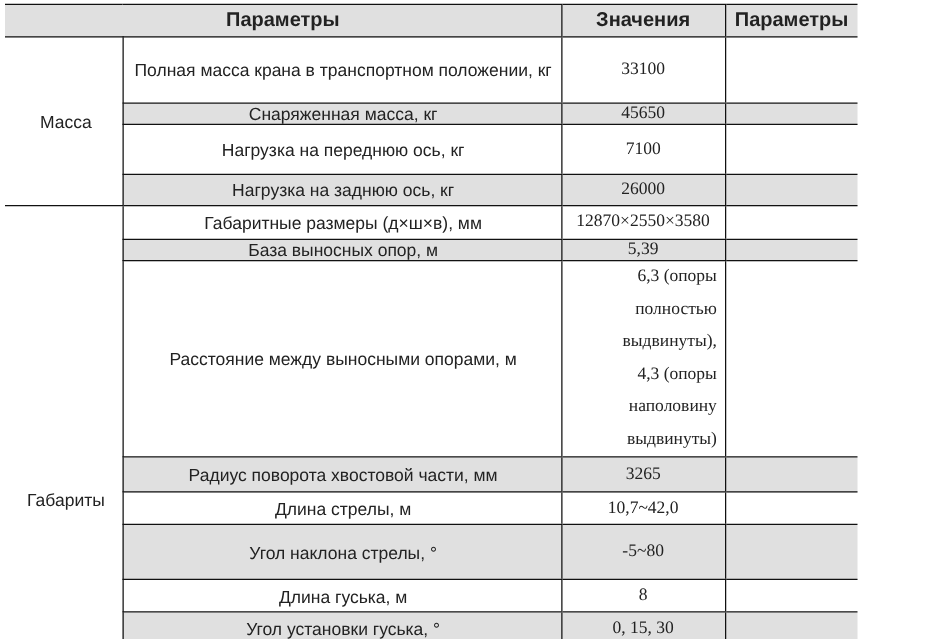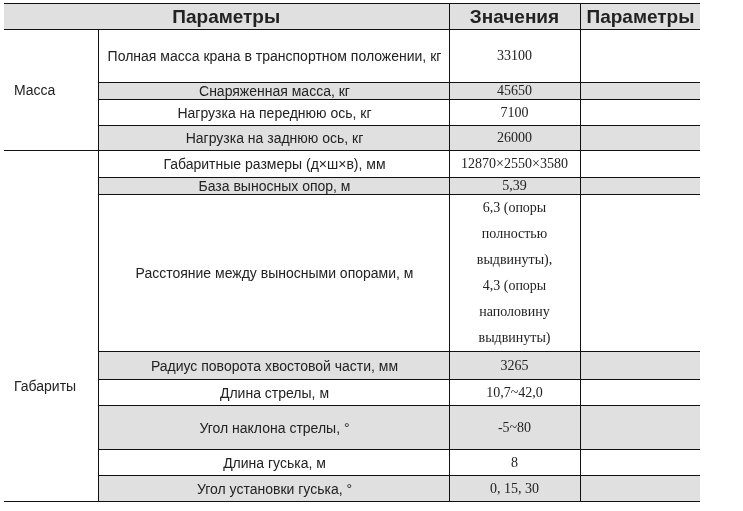--- a/index.html
+++ b/index.html
@@ -1,27 +1,27 @@
 <!DOCTYPE html>
 <html><head>
 <meta charset="utf-8">
 <style>
   html, body { margin:0; padding:0; background:#ffffff; }
   body { width:743px; height:511px; overflow:hidden; font-family:"Liberation Sans", sans-serif; color:#222; }
   table { position:absolute; left:4px; top:3px; border-collapse:collapse; font-size:14px; }
   td, th { padding:0 6px; border-left:1.5px solid #111; border-bottom:1.5px solid #111; vertical-align:middle; }
-  th { background:#e0e0e0; font-weight:bold; text-align:center; height:25px; border-top:1.5px solid #111; font-size:19px; }
+  th { background:#e0e0e0; font-weight:bold; text-align:center; height:25px; border-top:1.5px solid #111; font-size:16px; }
   th.first, td.group { border-left:none; }
   th.last, td.note { border-right:none; }
-  td.group { text-align:left; padding-left:10px; background:#fff;margin-top:33px; }
+  td.group { text-align:center; padding-left:10px; background:#fff;margin-top:33px; }
   td.param { text-align:center; padding-left:8px; }
   td.val { text-align:center;font-family:Liberation Serif, serif; }
   tr.shade td.param, tr.shade td.val, tr.shade td.note { background:#e0e0e0; }
   td.param.tall { line-height:26px; }
-  td.val.multi { line-height:26px; }
+  td.val.multi { line-height:26px;text-align:right; }
   .w-group { width:94px; }
   .w-param { width:351px; }
   .w-val { width:131px; }
   .w-note { width:106px; }
 </style>
 </head>
 <body>
 
 <table>
   <colgroup>
@@ -43,21 +43,21 @@
       <td class="group" rowspan="4">Масса</td>
       <td class="param tall">Полная масса крана в транспортном положении, кг</td>
       <td class="val">33100</td>
       <td class="note"></td>
     </tr>
     <tr class="shade" style="height:17px">
       <td class="param">Снаряженная масса, кг</td>
       <td class="val">45650</td>
       <td class="note"></td>
     </tr>
-    <tr style="height:26px">
+    <tr style="height:40px">
       <td class="param">Нагрузка на переднюю ось, кг</td>
       <td class="val">7100</td>
       <td class="note"></td>
     </tr>
     <tr class="shade" style="height:25px">
       <td class="param">Нагрузка на заднюю ось, кг</td>
       <td class="val">26000</td>
       <td class="note"></td>
     </tr>
 

